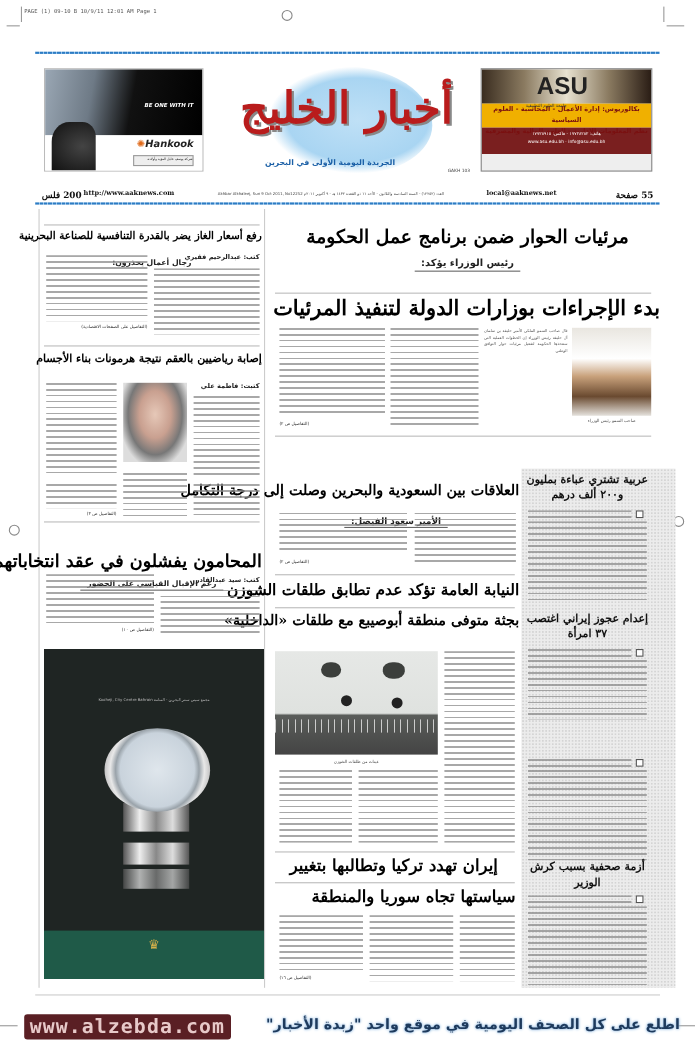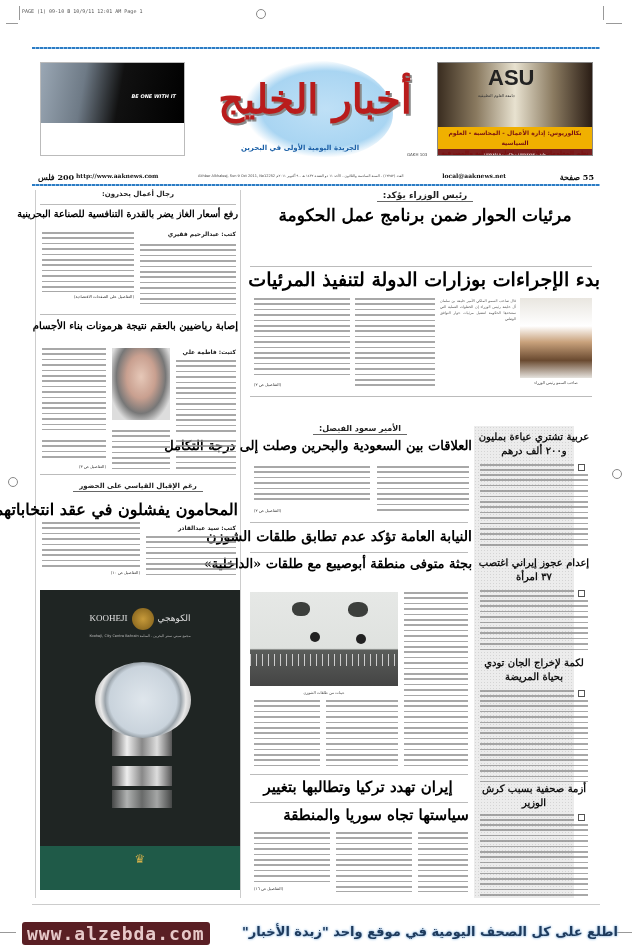--- a/index.html
+++ b/index.html
@@ -20,21 +20,21 @@
   .ad-hankook { left: 40px; top: 62px; width: 145px; height: 94px; border: 1px solid #bbb; overflow: hidden; }
   .ad-hankook .top { height: 60px; background: linear-gradient(100deg,#9aa7b4 0%,#6e7a86 30%,#111 55%,#000 100%); position: relative; }
   .ad-hankook .tag { position: absolute; right: 8px; top: 30px; color: #fff; font-size: 5px; font-style: italic; font-weight: bold; }
   .ad-hankook .bottom { height: 34px; background: #fff; position: relative; }
   .ad-hankook .logo { position: absolute; right: 8px; top: 4px; font-size: 9px; font-weight: bold; font-style: italic; color: #222; }
   .ad-hankook .logo b { color: #e06a1a; }
   .ad-hankook .tire { position: absolute; left: 6px; top: -12px; width: 40px; height: 44px; background: radial-gradient(ellipse at 70% 50%, #444, #111); border-radius: 40% 30% 0 0; }
   .ad-hankook .dealer { position: absolute; right: 8px; top: 18px; width: 55px; height: 10px; border: 1px solid #999; background: #eee; font-size: 3px; }
 
   .ad-asu { left: 437px; top: 62px; width: 156px; height: 94px; border: 1px solid #888; overflow: hidden; background: #eee; }
-  .ad-asu .photo { height: 64px; background: linear-gradient(90deg,#3a2d20 0%,#8a7a60 25%,#e8e2d0 50%,#8a7a60 75%,#2a1d15 100%); position: relative; text-align: right; }
+  .ad-asu .photo { height: 31px; background: linear-gradient(90deg,#3a2d20 0%,#8a7a60 25%,#e8e2d0 50%,#8a7a60 75%,#2a1d15 100%); position: relative; text-align: right; }
   .ad-asu .name { position: absolute; left: 50px; top: 2px; font-size: 22px; font-weight: bold; color: #222; font-family: "Liberation Sans", sans-serif; }
   .ad-asu .sub { position: absolute; left: 40px; top: 30px; font-size: 4px; color: #333; }
   .ad-asu .yellow { height: 22px; background: #f0b000; color: #7a1010; font-size: 6px; font-weight: bold; text-align: center; line-height: 10px; padding-top: 1px; }
   .ad-asu .maroon { height: 24px; background: #7a1f1f; color: #fff; font-size: 4px; text-align: center; line-height: 7px; padding-top: 2px; }
 
   
   .masthead { left: 195px; top: 58px; width: 240px; height: 110px; }
   .map { position: absolute; left: 48px; top: 2px; width: 150px; height: 98px; background: radial-gradient(ellipse at 55% 50%, #bfe0f6 0%, #a9d5f2 55%, transparent 70%); border-radius: 40% 55% 45% 50%; }
   .mast-title { position: absolute; left: 0; top: 17px; width: 240px; text-align: center; font-size: 40px; font-weight: bold; color: #b91c1c; font-family: "DejaVu Serif", serif; letter-spacing: -2px; text-shadow: 2px 2px 0 #888; }
   .mast-sub { position: absolute; left: 30px; top: 86px; width: 150px; text-align: center; font-size: 7px; color: #1a5fa6; font-weight: bold; }
@@ -44,32 +44,32 @@
   .infobar { left: 38px; top: 172px; width: 556px; height: 12px; font-size: 6px; }
   .infobar span { position: absolute; top: 0; white-space: nowrap; }
   .pages { right: 0; font-weight: bold; font-size: 8px; font-family: "DejaVu Serif", serif; }
   .email { right: 88px; font-weight: bold; font-family: "DejaVu Serif", serif; font-size: 6px; }
   .dateline { left: 160px; font-size: 3.5px; color: #444; top: 2px !important; }
   .site { left: 38px; font-weight: bold; font-family: "DejaVu Serif", serif; font-size: 6px; }
   .price { left: 0; font-weight: bold; font-size: 8px; font-family: "DejaVu Serif", serif; }
 
   
   .vrule { width: 1px; background: #ccc; }
-  .kicker { text-align: center; font-weight: bold; color: #222; }
+  .kicker { text-align: center; font-weight: bold; color: #222; margin-top: 45px; }
   .kicker span { border-bottom: 1px solid #666; padding: 0 6px 1px; }
   .hl { text-align: center; font-weight: bold; color: #000; font-family: "DejaVu Serif", serif; white-space: nowrap; }
   .byline { font-size: 6px; font-weight: bold; color: #222; }
   .body-txt { font-size: 3.6px; line-height: 6px; color: #555; text-align: justify; overflow: hidden; }
   .txt-lines { background: repeating-linear-gradient(180deg, #8b8b8b 0 1.6px, transparent 1.6px 5.4px); opacity: .75; }
   .details { font-size: 4px; color: #333; }
   .photo-box { background: #ccc; overflow: hidden; }
   .caption { font-size: 3.8px; color: #444; text-align: center; }
 
   
-  .sidebar { left: 474px; top: 426px; width: 100px; height: 472px; background: #ececec; background-image: radial-gradient(#d4d4d4 0.6px, transparent 0.7px); background-size: 3px 3px; }
+  .sidebar { left: 474px; top: 426px; width: 140px; height: 472px; background: #ececec; background-image: radial-gradient(#d4d4d4 0.6px, transparent 0.7px); background-size: 3px 3px; }
   .sb-hl { text-align: center; font-weight: bold; font-size: 10px; line-height: 14px; color: #111; font-family: "DejaVu Serif", serif; }
   .checkbox { width: 7px; height: 7px; border: 1px solid #555; background: #fff; }
 
   
   .ad-rolex { left: 40px; top: 590px; width: 200px; height: 300px; background: #1f2523; overflow: hidden; }
   .ad-rolex .brand { position: absolute; top: 18px; left: 0; width: 200px; text-align: center; color: #e0e0e0; font-size: 9px; font-family: "Liberation Serif", serif; }
   .ad-rolex .crest { display: inline-block; width: 22px; height: 22px; border-radius: 50%; background: radial-gradient(#c79a3a, #7a5a18); vertical-align: middle; margin: 0 4px; }
   .ad-rolex .addr { position: absolute; top: 44px; left: 0; width: 200px; text-align: center; color: #bbb; font-size: 3.5px; }
   .watch-face { position: absolute; left: 55px; top: 72px; width: 96px; height: 76px; border-radius: 50%; background: radial-gradient(circle, #dfe6ec 0%, #c9d3dc 55%, #9aa3aa 62%, #e8e8e8 70%, #666 100%); }
   .band { position: absolute; left: 72px; width: 60px; background: linear-gradient(90deg,#555,#eee,#888,#ddd,#555); }
@@ -93,20 +93,25 @@
 <div class="abs reg" style="left:256px;top:9px"></div>
 <div class="abs reg" style="left:8px;top:477px"></div>
 <div class="abs reg" style="left:612px;top:469px"></div>
 
 <div class="abs blue-rule" style="left:32px;top:47px;width:568px"></div>
 
 <div class="abs ad-hankook">
   <div class="top">
     <div class="tag">BE ONE WITH IT</div>
   </div>
+  <div class="bottom">
+    <div class="tire"></div>
+    <div class="logo"><b>✺</b><span>Hankook</span></div>
+    <div class="dealer rtl">شركة يوسف خليل المؤيد وأولاده</div>
+  </div>
 </div>
 
 <div class="abs masthead">
   <div class="map"></div>
   <div class="mast-title">أخبار الخليج</div>
   <div class="mast-sub rtl">الجريدة اليومية الأولى في البحرين</div>
   <div class="mast-code">GAKH 103</div>
 </div>
 
 <div class="abs ad-asu">
@@ -185,21 +190,20 @@
   <div class="abs sb-hl rtl" style="left:2px;top:4px;width:116px">عربية تشتري عباءة بمليون و٢٠٠ ألف درهم</div>
   <div class="abs checkbox" style="left:104px;top:38px"></div>
   <div class="abs txt-lines" style="left:6px;top:38px;width:94px;height:8px"></div>
   <div class="abs txt-lines" style="left:6px;top:48px;width:108px;height:76px"></div>
 
   <div class="abs sb-hl rtl" style="left:2px;top:130px;width:116px">إعدام عجوز إيراني اغتصب ٣٧ امرأة</div>
   <div class="abs checkbox" style="left:104px;top:164px"></div>
   <div class="abs txt-lines" style="left:6px;top:164px;width:94px;height:8px"></div>
   <div class="abs txt-lines" style="left:6px;top:174px;width:108px;height:54px"></div>
 
-  <div class="abs sb-hl rtl" style="left:2px;top:230px;width:116px">لكمة لإخراج الجان تودي بحياة المريضة</div>
   <div class="abs checkbox" style="left:104px;top:264px"></div>
   <div class="abs txt-lines" style="left:6px;top:264px;width:94px;height:8px"></div>
   <div class="abs txt-lines" style="left:6px;top:274px;width:108px;height:82px"></div>
 
   <div class="abs sb-hl rtl" style="left:2px;top:356px;width:116px">أزمة صحفية بسبب كرش الوزير</div>
   <div class="abs checkbox" style="left:104px;top:388px"></div>
   <div class="abs txt-lines" style="left:6px;top:388px;width:94px;height:8px"></div>
   <div class="abs txt-lines" style="left:6px;top:398px;width:108px;height:72px"></div>
 </div>
 
@@ -224,23 +228,20 @@
 <div class="abs grey-rule" style="left:40px;top:474px;width:196px"></div>
 
 <div class="abs kicker rtl" style="left:40px;top:482px;width:196px;font-size:7px"><span>رغم الإقبال القياسي على الحضور</span></div>
 <div class="abs hl rtl" style="left:38px;top:500px;width:200px;font-size:16px">المحامون يفشلون في عقد انتخاباتهم!</div>
 <div class="abs byline rtl" style="left:146px;top:524px;width:90px">كتب: سيد عبدالقادر</div>
 <div class="abs txt-lines" style="left:146px;top:536px;width:90px;height:40px"></div>
 <div class="abs txt-lines" style="left:42px;top:522px;width:98px;height:46px"></div>
 <div class="abs details rtl" style="left:42px;top:570px;width:98px">(التفاصيل ص ١٠)</div>
 
 <div class="abs ad-rolex">
-  <div class="brand">
-    <span>KOOHEJI</span><span class="crest"></span><span>الكوهجي</span>
-  </div>
   <div class="addr rtl">مجمع سيتي سنتر البحرين - المنامة   Kooheji, City Centre Bahrain</div>
   <div class="band" style="top:140px;height:26px"></div>
   <div class="band" style="top:176px;height:20px"></div>
   <div class="band" style="top:200px;height:18px;opacity:.7"></div>
   <div class="watch-face"></div>
   <div class="green">
     <div class="crown">♛</div>
   </div>
 </div>
 

